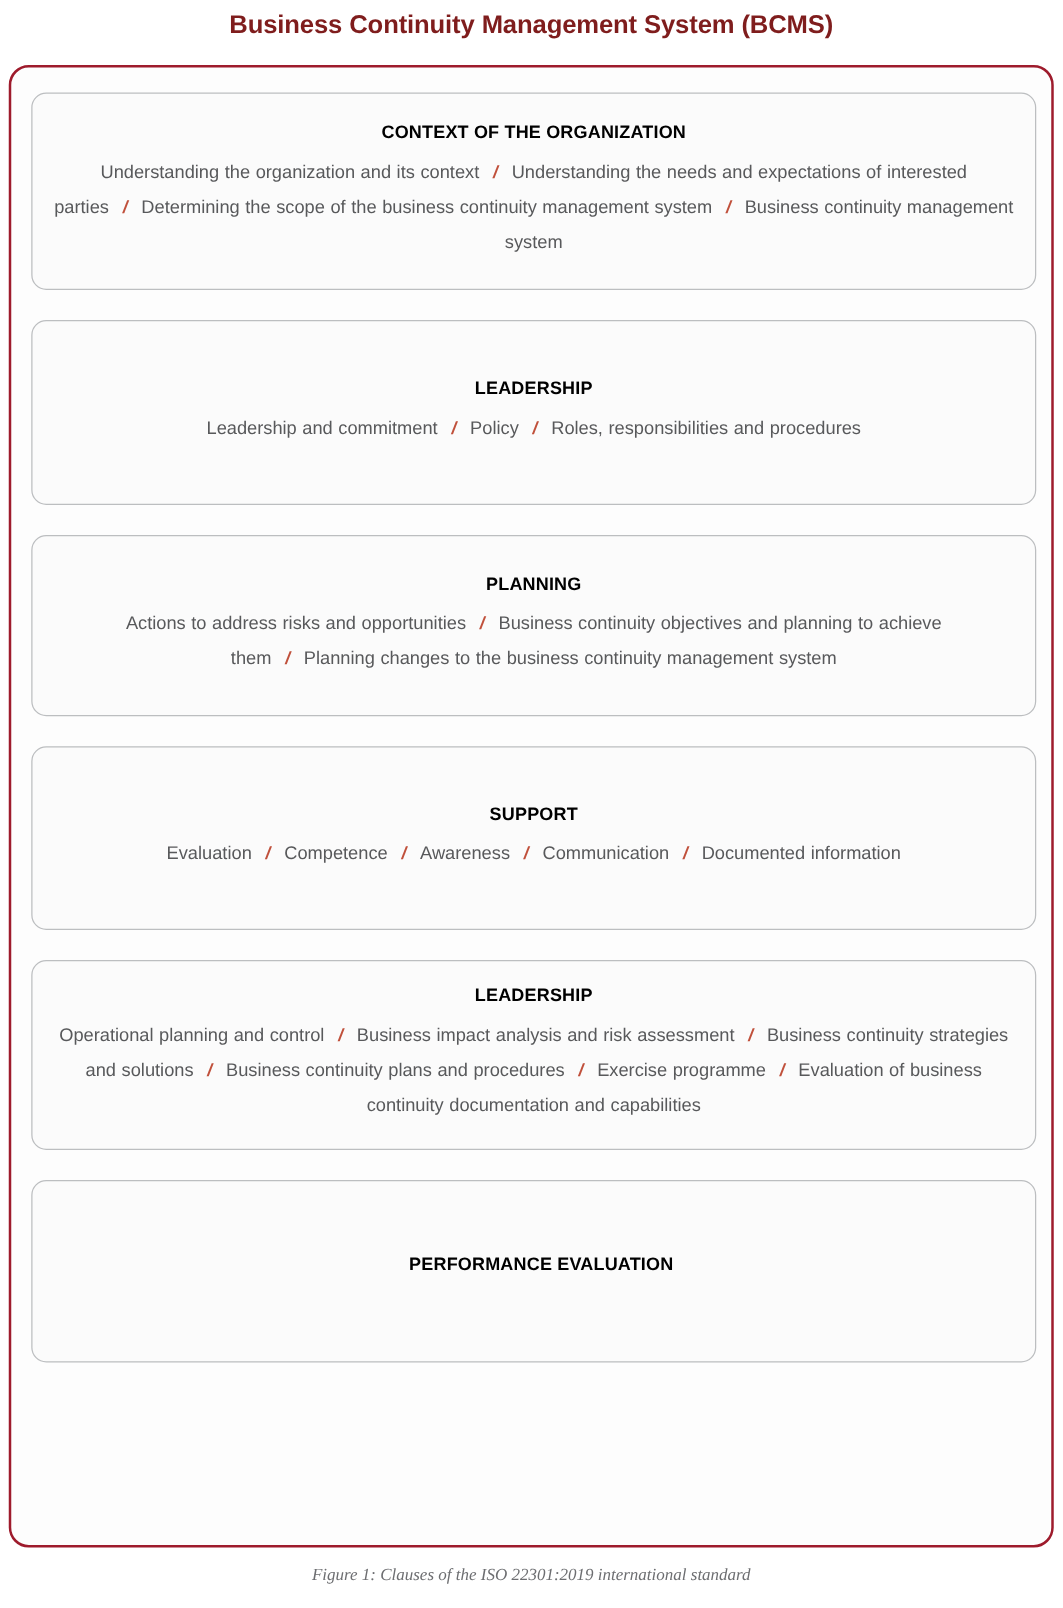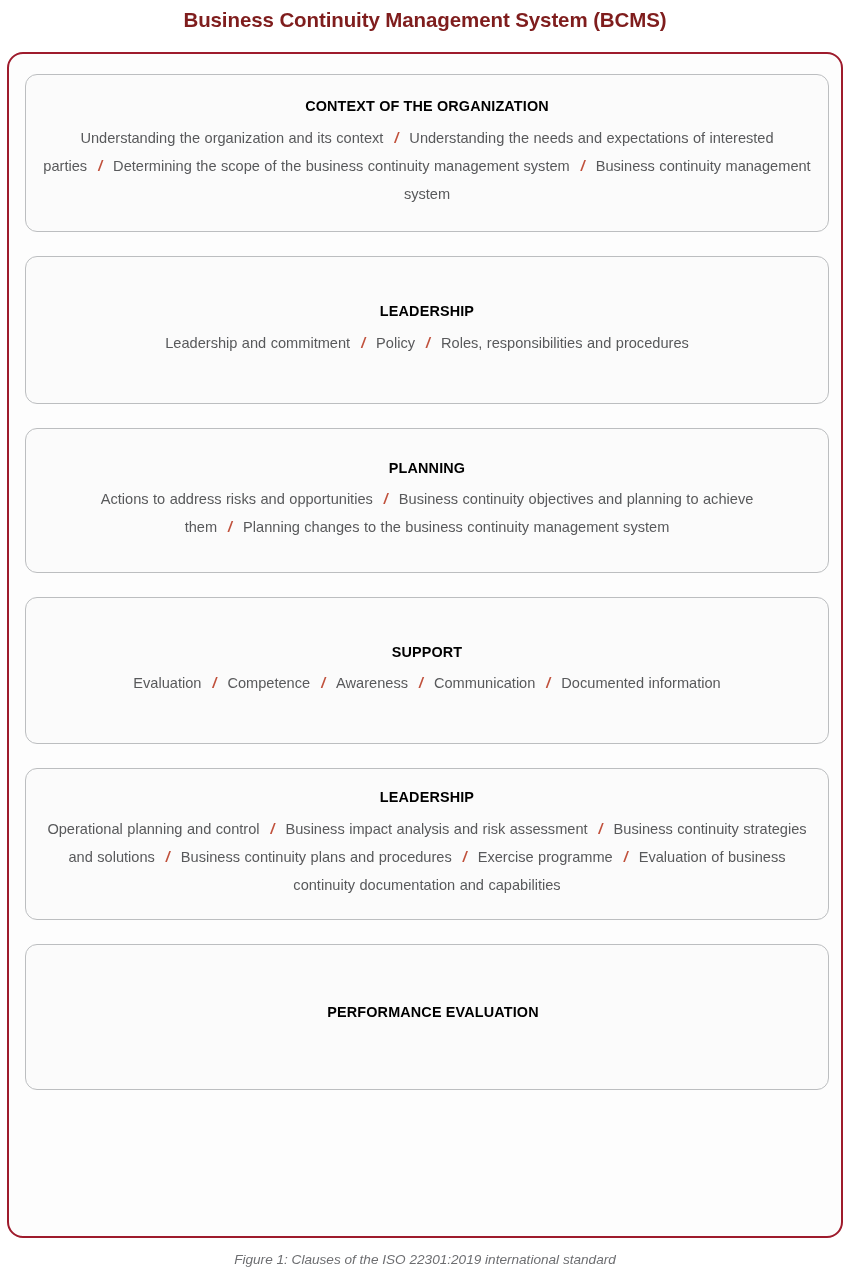--- a/index.html
+++ b/index.html
@@ -103,20 +103,21 @@
   
   #figure-caption {
     position: absolute;
     left: 0;
     top: 1252px;
     width: 850px;
     text-align: center;
     color: #6D6E71;
     font-size: 13.6px;
     font-style: italic;
+    font-family: Liberation Serif, serif;
   }
 </style>
 </head>
 <body>
 
 <div id="figure-root">
 
   <h1 id="figure-title">Business Continuity Management System (BCMS)</h1>
 
   <div id="bcms-frame">

